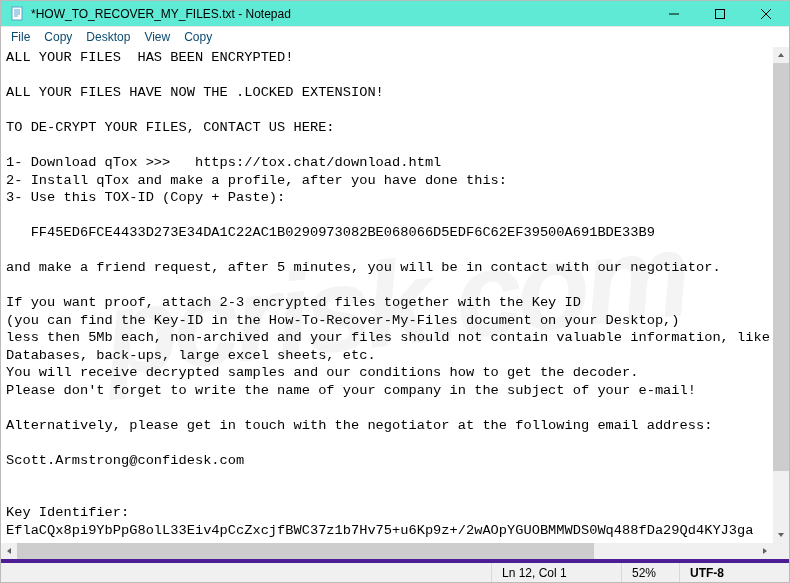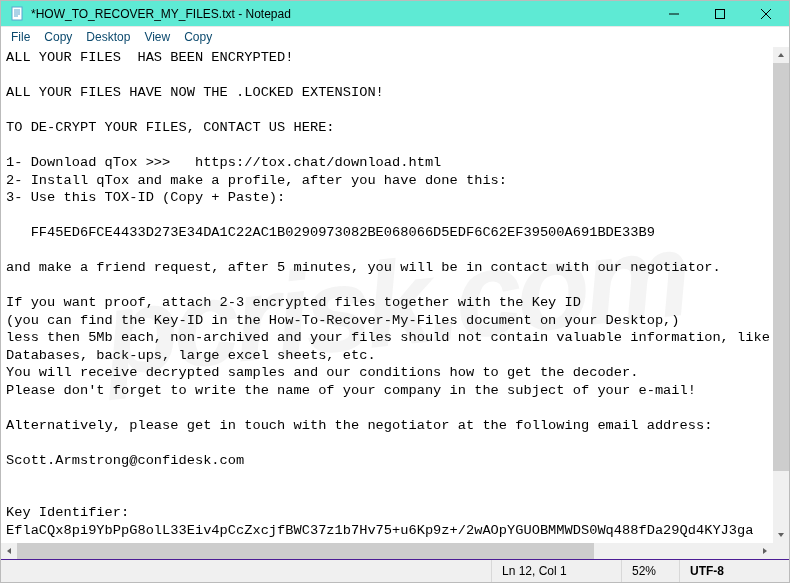--- a/index.html
+++ b/index.html
@@ -150,21 +150,21 @@
       position: absolute;
       right: 0;
       bottom: 0;
       width: 16px;
       height: 16px;
       background: #f0f0f0;
     }
     .statusbar {
       height: 23px;
       background: #f0f0f0;
-      border-top: 1px solid #4c1d95;
+      border-top: 4px solid #4c1d95;
       display: flex;
       align-items: center;
       font-size: 12px;
       color: #000000;
     }
     .status-spacer {
       flex: 1;
     }
     .status-cell {
       padding: 0 10px;

